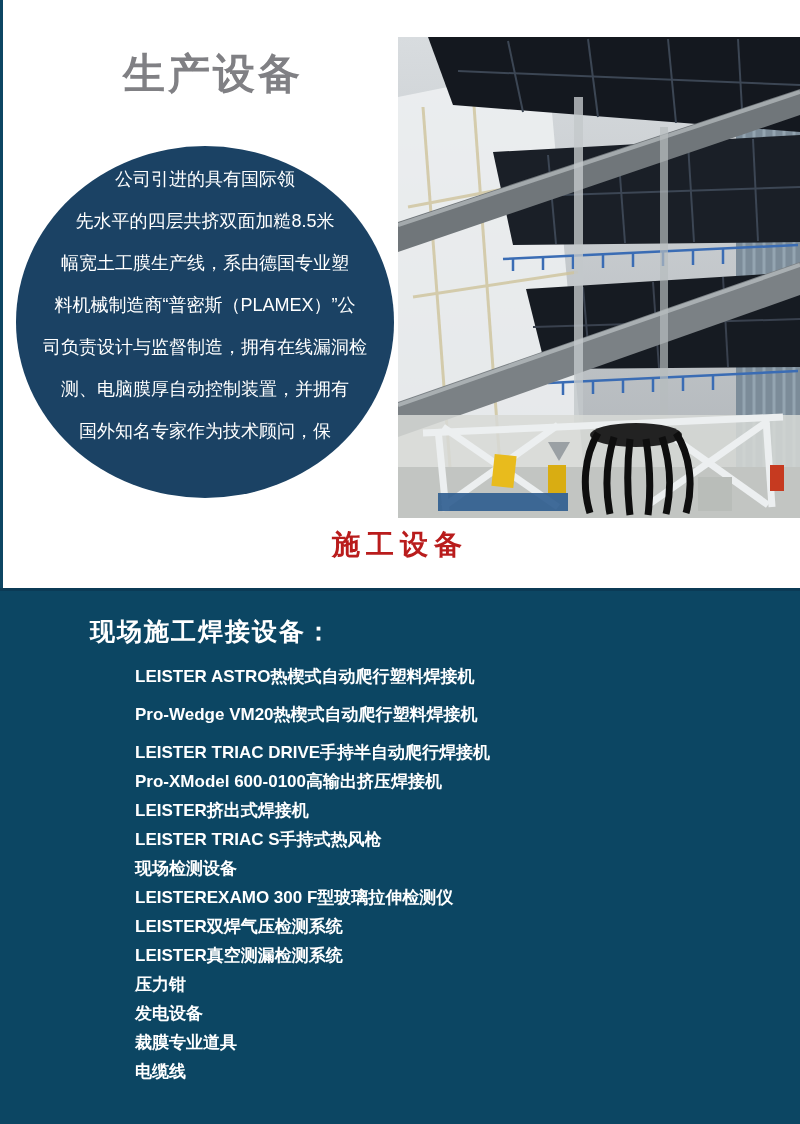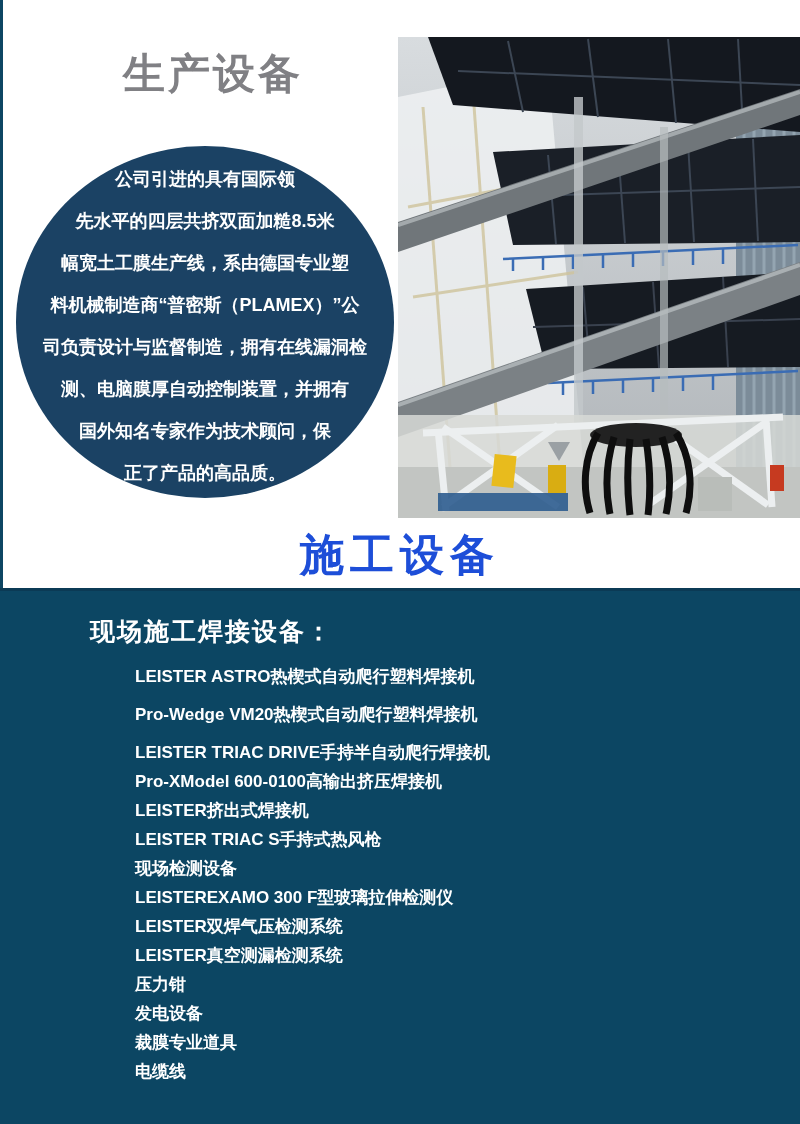--- a/index.html
+++ b/index.html
@@ -7,26 +7,26 @@
   #page { position:relative; width:800px; height:1124px; background:#ffffff; overflow:hidden; }
 
   .left-border { position:absolute; left:0; top:0; width:3px; height:591px; background:#0d4663; }
 
   .prod-title { position:absolute; left:112px; top:46px; font-size:42px; font-weight:bold;
                 color:#808084; letter-spacing:3px;margin-left:11px; }
 
   .intro-circle { position:absolute; left:16px; top:146px; width:378px; height:352px;
                   background:#1b4264; border-radius:50%; color:#ffffff; }
   .intro-circle .lines { position:absolute; left:0; top:12px; width:100%; text-align:center; }
-  .intro-circle .cline { font-size:18px; font-weight:bold; line-height:42px; white-space:nowrap; }
+  .intro-circle .cline { font-size:18px; font-weight:normal; line-height:42px; white-space:nowrap; }
 
   .top-photo { position:absolute; left:398px; top:37px; width:402px; height:481px; }
 
   .constr-title { position:absolute; left:0; top:526px; width:800px; text-align:center;
-                  font-size:44px; font-weight:bold; color:#1d4ed8; letter-spacing:6px; }
+                  font-size:28px; font-weight:bold; color:#b91c1c; letter-spacing:6px; }
 
   .divider { position:absolute; left:0; top:588px; width:800px; height:3px; background:#0b3a55; }
 
   .bottom-section { position:absolute; left:0; top:591px; width:800px; height:635px; background:#0c4663; }
 
   .eq-list { position:absolute; left:90px; top:24px; width:390px; color:#ffffff; }
   .eq-header { font-size:25px; font-weight:bold; letter-spacing:2px; margin-bottom:16px; }
   .eq-item { font-size:17px; font-weight:bold; line-height:25px; margin-bottom:4px; white-space:nowrap;margin-left:45px; }
   .eq-item.sp { margin-bottom:13px; }
   .photo svg, .top-photo svg { display:block; width:100%; height:100%; }
@@ -42,21 +42,20 @@
 
   <div class="intro-circle">
     <div class="lines">
       <div class="cline">公司引进的具有国际领</div>
       <div class="cline">先水平的四层共挤双面加糙8.5米</div>
       <div class="cline">幅宽土工膜生产线，系由德国专业塑</div>
       <div class="cline">料机械制造商“普密斯（PLAMEX）”公</div>
       <div class="cline">司负责设计与监督制造，拥有在线漏洞检</div>
       <div class="cline">测、电脑膜厚自动控制装置，并拥有</div>
       <div class="cline">国外知名专家作为技术顾问，保</div>
-      <div class="cline">正了产品的高品质。</div>
     </div>
   </div>
 
   <div class="top-photo">
     <svg viewBox="0 0 402 481" preserveAspectRatio="none">
       <defs>
         <linearGradient id="gBg" x1="0" y1="0" x2="0" y2="1">
           <stop offset="0" stop-color="#d8dcdf"></stop>
             <stop offset="1" stop-color="#aeb3b7"></stop>
         </linearGradient>

